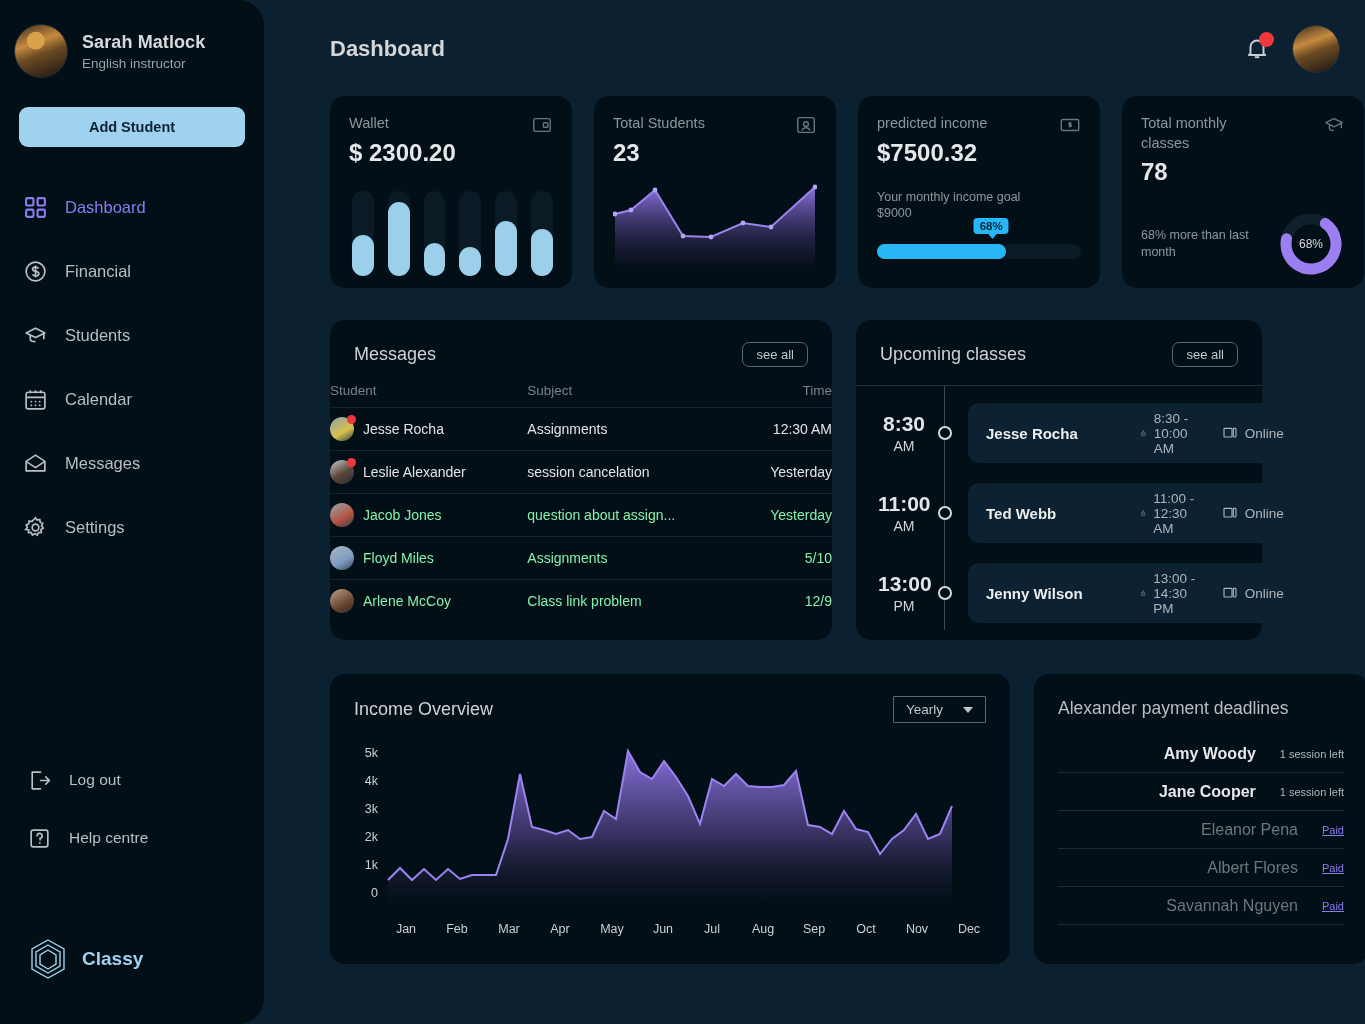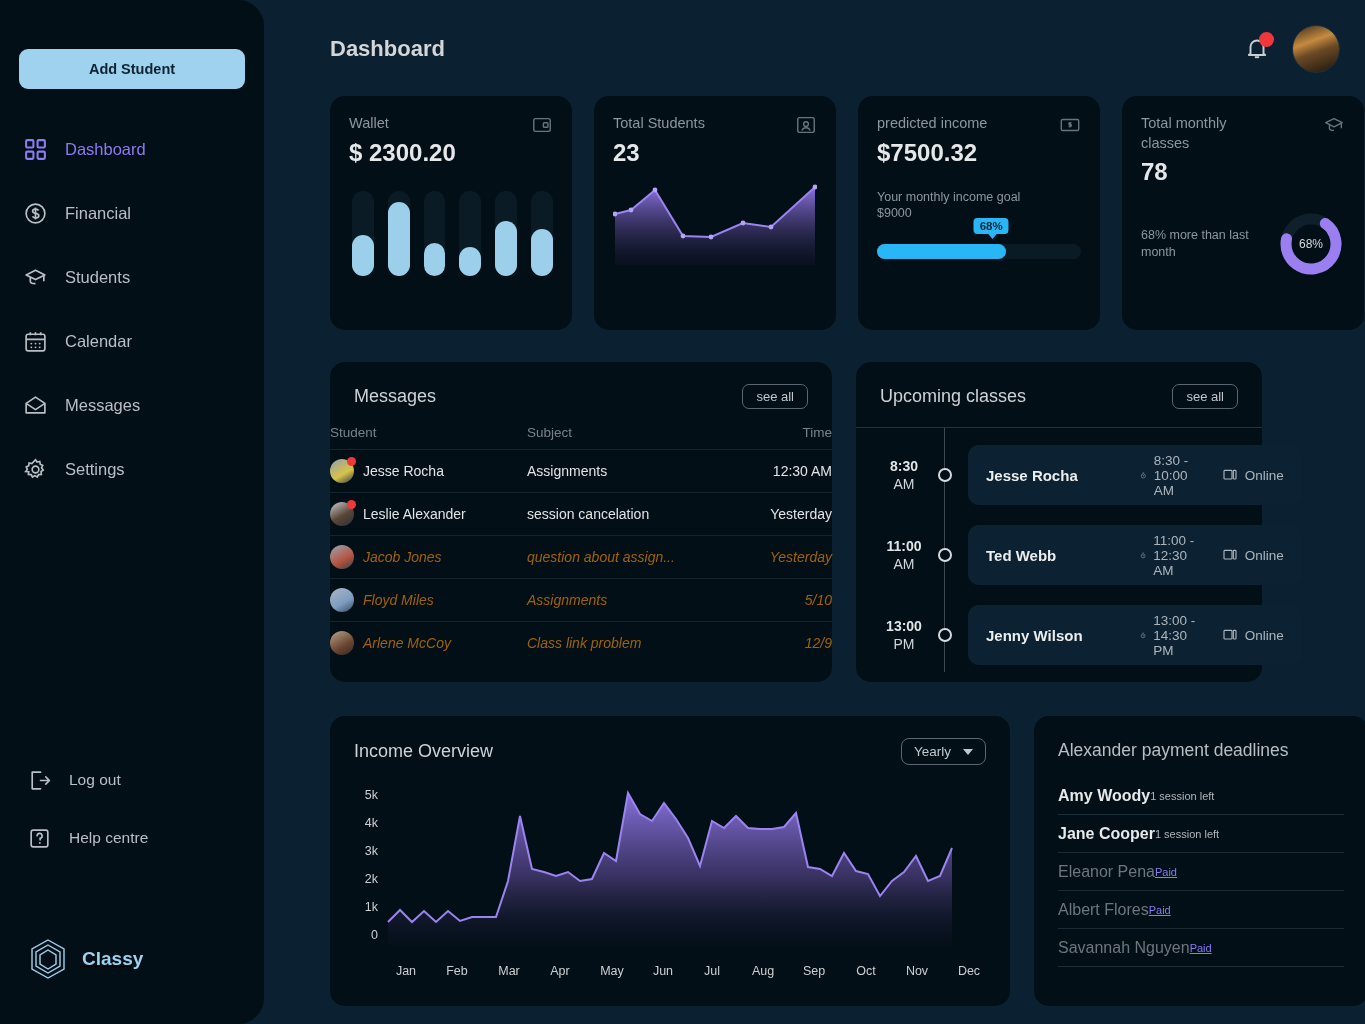--- a/index.html
+++ b/index.html
@@ -68,21 +68,21 @@
   .top-avatar {
     width:48px; height:48px; border-radius:50%;
     background: linear-gradient(160deg,#3a2a1c 0%, #c58a3f 35%, #6b4a24 55%, #1b1410 100%);
     border:1px solid #20303c; cursor:pointer;
   }
 
   .content { padding:18px 0 0 66px; }
 
   .stat-row { display:flex; gap:22px; padding-right:0; }
   .card { background:#030f17; border-radius:15px; }
-  .stat-card { width:242px; height:234px; padding:18px 19px 16px 19px; position:relative; }
+  .stat-card { width:242px; height:192px; padding:18px 19px 16px 19px; position:relative; }
   .stat-head { display:flex; align-items:flex-start; justify-content:space-between; }
   .stat-label { color:#8d969d; font-size:14.5px; line-height:1.35; max-width:130px; }
   .stat-value { color:#e6e7e8; font-size:24px; font-weight:bold; margin-top:5px; }
   .stat-icon { width:22px; height:22px; opacity:.75; flex:0 0 22px; }
 
   
   .wallet-bars { display:flex; align-items:flex-end; gap:14px; margin-top:24px; height:85px; padding-left:3px; }
   .wbar { width:22px; height:85px; background:#0a1b26; border-radius:11px; position:relative; }
   .wbar i { position:absolute; bottom:0; left:0; width:100%; background:#9ccfe9; border-radius:11px; display:block; }
 
@@ -118,85 +118,92 @@
     font-family:"Liberation Sans", sans-serif;
   }
 
   
   .messages-panel { width:502px; height:320px; }
   .msg-table { width:100%; padding:0 24px; margin-top:16px; border-collapse:collapse; }
   .msg-table th { color:#79828a; font-size:13.5px; font-weight:normal; text-align:left; padding:0 0 9px 0; }
   .msg-table th.right, .msg-table td.right { text-align:right; }
   .msg-table td { padding:9px 0; border-top:1px solid #14242f; font-size:14px; }
   .msg-row-0 td, .msg-row-1 td { color:#e2e4e5; }
-  .msg-row-2 td, .msg-row-3 td, .msg-row-4 td { color:#a16207;font-style:italic; }
+  .msg-row-2 td, .msg-row-3 td, .msg-row-4 td { color:#86efac; }
   .msg-student { display:flex; align-items:center; gap:9px; }
   .mavatar { width:24px; height:24px; border-radius:50%; flex:0 0 24px; position:relative; }
   .mavatar .unread { position:absolute; right:-2px; top:-2px; width:9px; height:9px; border-radius:50%; background:#f0383c; }
   .a0{background:linear-gradient(150deg,#8f9fae,#d8c24a 60%,#2b3a47);}
   .a1{background:linear-gradient(150deg,#c9cdd2,#5a4638 55%,#2a2f35);}
   .a2{background:linear-gradient(150deg,#9aa6b2,#b5533f 60%,#33404b);}
   .a3{background:linear-gradient(150deg,#aab6c2,#7d9cc0 60%,#39485a);}
   .a4{background:linear-gradient(150deg,#b9a28c,#6b4632 60%,#2e2824);}
 
   
   .classes-panel { width:406px; height:320px; }
   .classes-body { margin-top:18px; border-top:1px solid #26323a; padding:16px 22px 0 22px; position:relative; }
   .timeline-line { position:absolute; left:88px; top:0; bottom:-6px; width:1px; background:#3d4950; }
   .class-row { display:flex; align-items:center; height:62px; margin-bottom:18px; position:relative; }
   .class-time { width:52px; text-align:center; color:#e2e4e5; flex:0 0 52px; }
-  .class-time .hh { font-size:14px; font-weight:bold; display:block; }
+  .class-time .hh { font-size:21px; font-weight:bold; display:block; }
   .class-time .mm { font-size:14px; display:block; margin-top:2px; color:#d3d6d8; font-weight:normal; }
   .dot-node {
     width:14px; height:14px; border-radius:50%;
     border:2px solid #d7dadc; background:#030f17;
     margin:0 16px 0 8px; flex:0 0 14px; position:relative; z-index:2;
   }
   .class-card {
     flex:1; background:#0c2232; border-radius:11px; height:60px;
     display:flex; align-items:center; padding:0 18px; gap:26px; cursor:pointer;
   }
   .class-name { color:#eceded; font-size:15px; font-weight:bold; width:128px; }
   .class-range { color:#aeb5ba; font-size:13.5px; display:flex; align-items:center; gap:7px; flex:1; }
   .class-mode { color:#aeb5ba; font-size:13.5px; display:flex; align-items:center; gap:7px; }
 
   
   .bottom-row { display:flex; gap:24px; margin-top:34px; }
   .income-panel { width:680px; height:290px; position:relative; }
   .dropdown {
     border:1px solid #5c666e; background:transparent; color:#c3c8cb;
-    border-radius:8px; padding:5px 12px; font-size:13.5px; cursor:pointer;
-    display:flex; align-items:center; gap:12px; font-family:"Liberation Sans", sans-serif;
+    border-radius:1px; padding:5px 12px; font-size:13.5px; cursor:pointer;
+    display:flex; align-items:center; gap:20px; font-family:"Liberation Sans", sans-serif;
   }
   .caret { width:0; height:0; border-left:5px solid transparent; border-right:5px solid transparent; border-top:6px solid #c3c8cb; }
   .chart-area { padding:12px 16px 0 14px; }
   .axis-label { fill:#cdd0d2; font-size:12.5px; font-family:"Liberation Sans", sans-serif; }
 
   
   .pay-panel { width:334px; height:290px; padding:24px 24px 0 24px; }
   .pay-title { color:#b9bec2; font-size:17.5px; }
   .pay-row {
-    display:flex; align-items:center; justify-content:flex-start;
-    padding:10px 0 9px 0; border-bottom:1px solid #1b2a34;
+    display:flex; align-items:center; justify-content:flex-end;
+    padding:10px 0 9px 0; border-bottom:1px solid #1b2a34;gap:24px;
   }
   .pay-list { margin-top:16px; }
   .pay-name { font-size:16px; }
   .pay-meta { font-size:11px; }
   .pay-row.unpaid .pay-name { color:#e6e8e9; font-weight:bold; }
   .pay-row.unpaid .pay-meta { color:#b0b6ba; }
   .pay-row.paid .pay-name { color:#6d767d; }
   .pay-row.paid .pay-meta { color:#8b7cf0; text-decoration:underline; cursor:pointer; }
 </style>
 </head>
 <body>
 
 <div class="app">
 
   <aside class="sidebar">
 
+    <div class="profile">
+      <div class="avatar"></div>
+      <div>
+        <div class="profile-name">Sarah Matlock</div>
+        <div class="profile-role">English instructor</div>
+      </div>
+    </div>
 
     <button class="add-student">Add Student</button>
 
     <nav class="nav">
       <div class="nav-item active">
         <span class="ico">
           <svg viewBox="0 0 24 24" fill="none" stroke="#8b7cf0" stroke-width="2">
             <rect x="3" y="3" width="7" height="7" rx="1"></rect>
               <rect x="14" y="3" width="7" height="7" rx="1"></rect>
             <rect x="3" y="14" width="7" height="7" rx="1"></rect>

